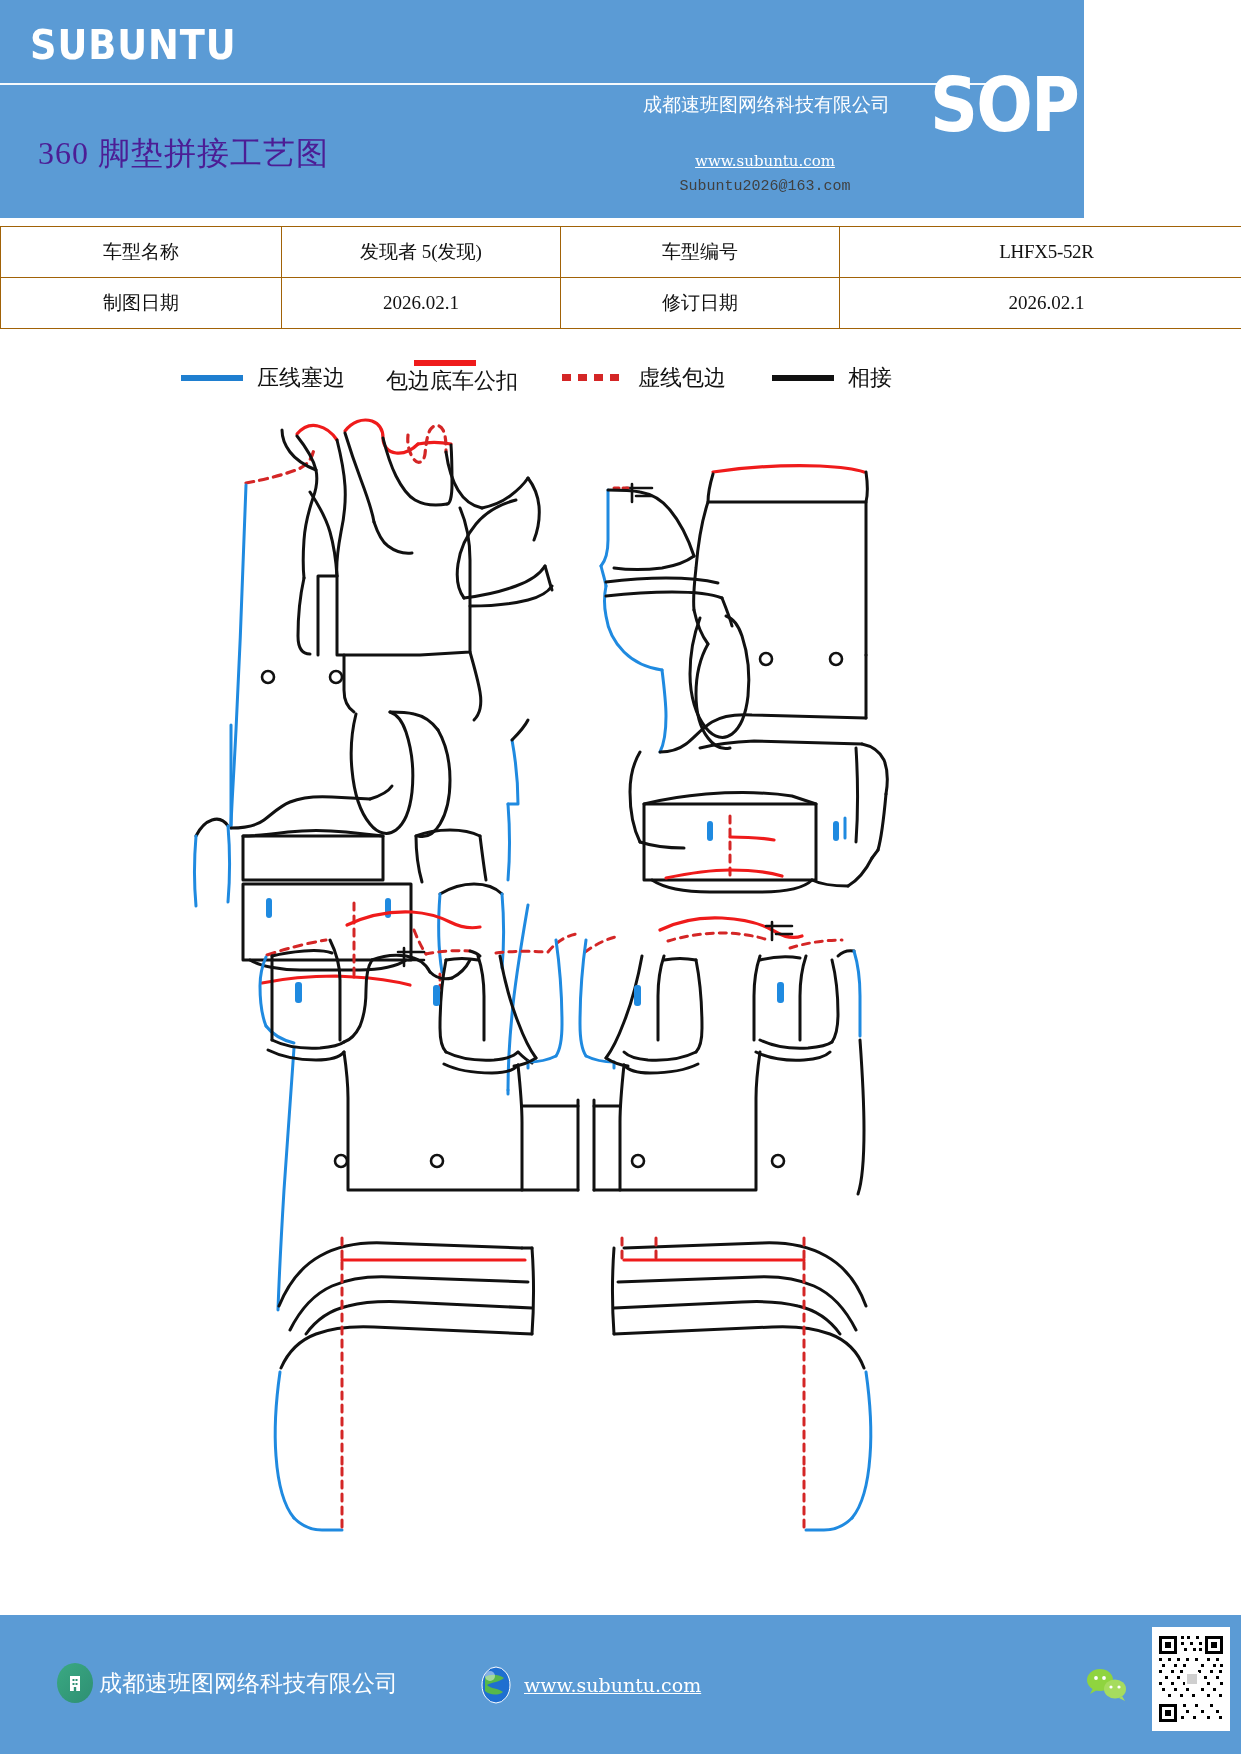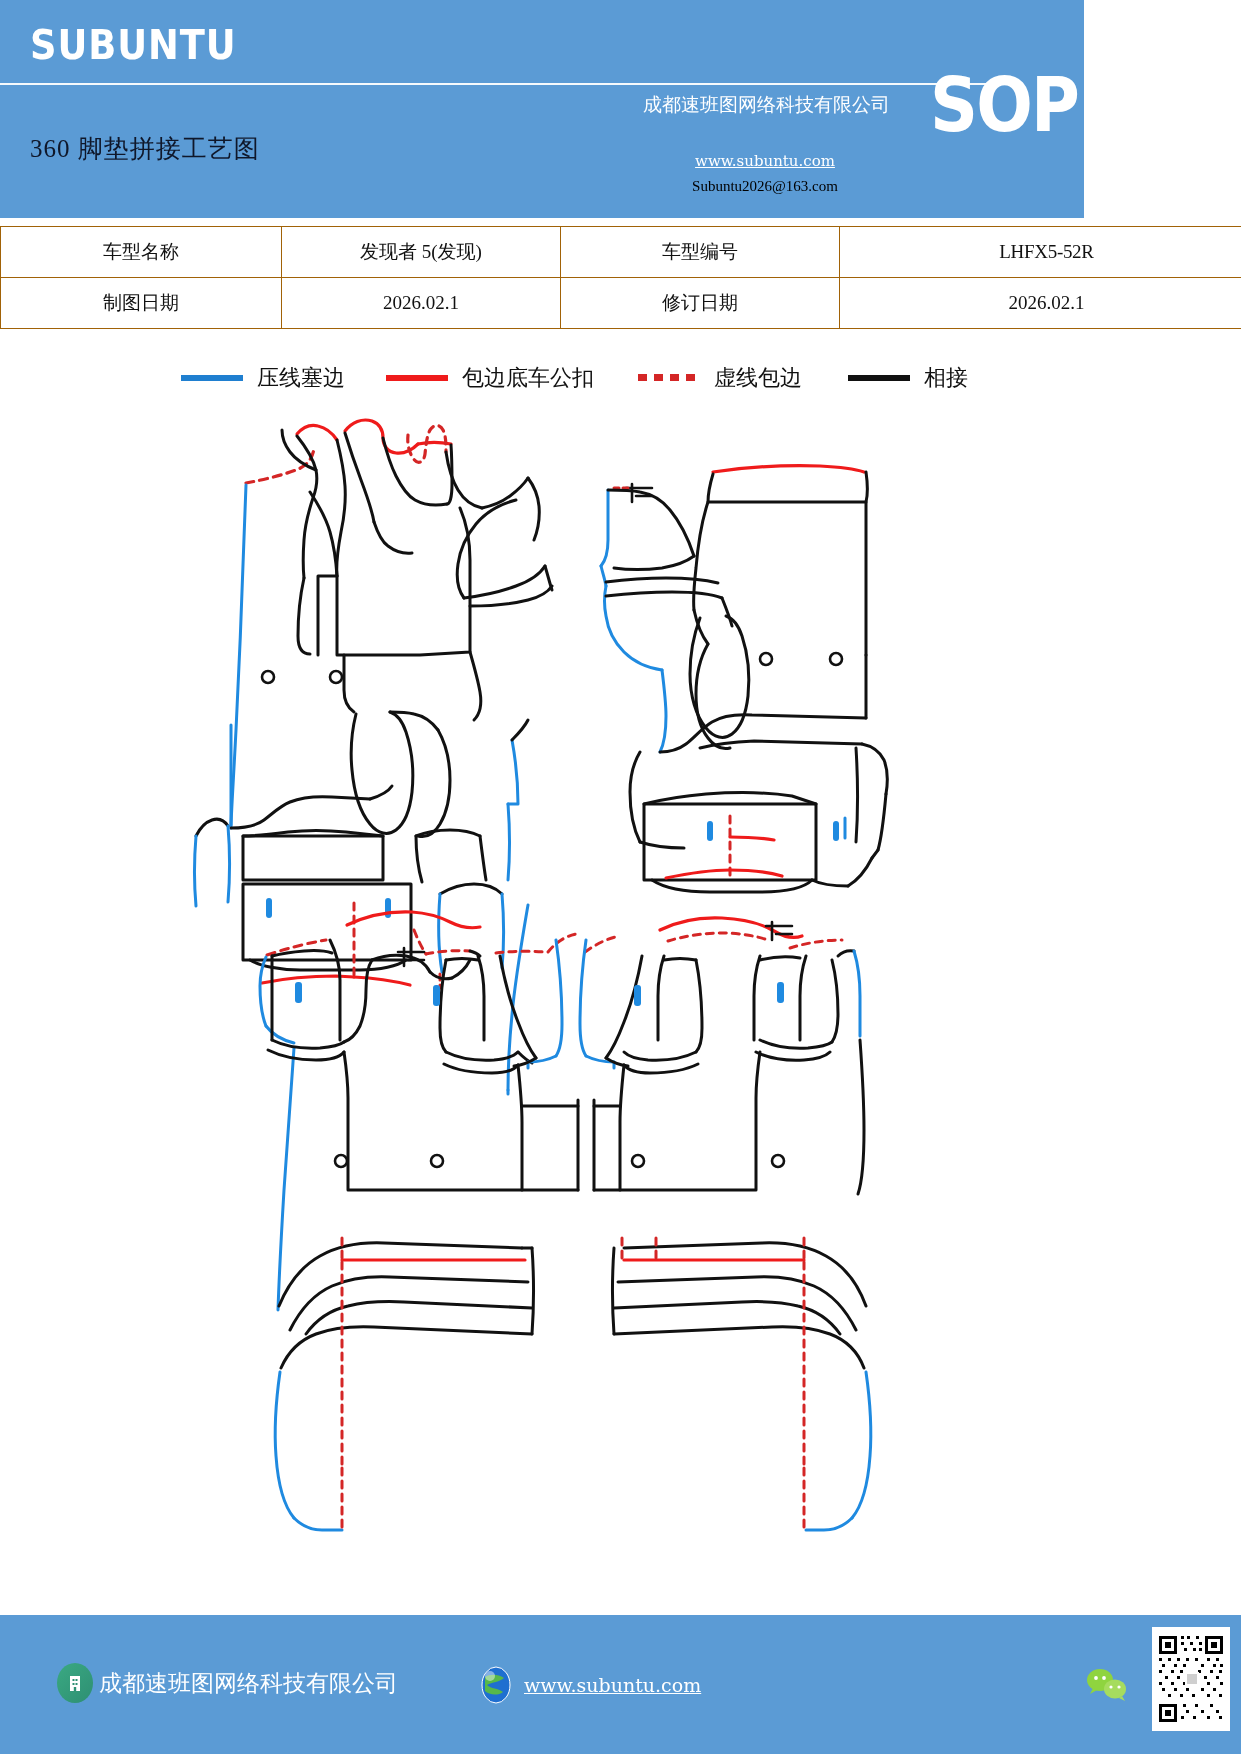--- a/index.html
+++ b/index.html
@@ -20,23 +20,23 @@
     font-family:"DejaVu Sans", sans-serif;
     font-weight:bold;font-size:40px;color:#ffffff;
     letter-spacing:1px;
     transform:scaleX(0.92);transform-origin:left top;
   }
   .hrule{
     position:absolute;left:0px;top:83px;width:993px;height:2px;
     background:#ffffff;opacity:.95;
   }
   .doc-title{
-    position:absolute;left:30px;top:132px;
+    position:absolute;left:38px;top:132px;
     font-family:"Liberation Serif", serif;
-    font-size:25px;color:#0f172a;letter-spacing:1px;
+    font-size:32px;color:#4c1d95;letter-spacing:1px;
   }
   .company-head{
     position:absolute;left:600px;top:92px;width:290px;
     text-align:right;
     font-family:"Liberation Serif", serif;
     font-size:19px;color:#ffffff;
   }
   .sop{
     position:absolute;left:930px;top:62px;
     font-family:"DejaVu Sans", sans-serif;
@@ -47,22 +47,22 @@
   .url-head{
     position:absolute;left:640px;top:152px;width:250px;
     text-align:center;
     font-family:"DejaVu Serif", serif;
     font-size:15px;color:#ffffff;
     text-decoration:underline;
   }
   .mail-head{
     position:absolute;left:640px;top:178px;width:250px;
     text-align:center;
-    font-family:Liberation Serif, serif;
-    font-size:15px;color:#000000;
+    font-family:Liberation Mono, monospace;
+    font-size:15px;color:#404040;
   }
   
   .info-table{
     position:absolute;left:0px;top:226px;width:1241px;
     border-collapse:collapse;
     table-layout:fixed;
   }
   .info-table td{
     border:1px solid #a16207;
     height:48px;
@@ -161,21 +161,21 @@
       <td class="c4 date-cell">2026.02.1</td>
     </tr>
   </tbody>
 </table>
 
 <div class="legend">
   <div class="lg-item" style="margin-left:133px;">
     <span class="lg-swatch solid-blue"></span>
     <span class="lg-label">压线塞边</span>
   </div>
-  <div class="lg-item" style="margin-left:41px;">
+  <div class="lg-item" style="margin-left:41px;flex-direction:column;">
     <span class="lg-swatch solid-red"></span>
     <span class="lg-label">包边底车公扣</span>
   </div>
   <div class="lg-item" style="margin-left:44px;">
     <span class="lg-swatch dashed-red"></span>
     <span class="lg-label">虚线包边</span>
   </div>
   <div class="lg-item" style="margin-left:46px;">
     <span class="lg-swatch solid-black"></span>
     <span class="lg-label">相接</span>

